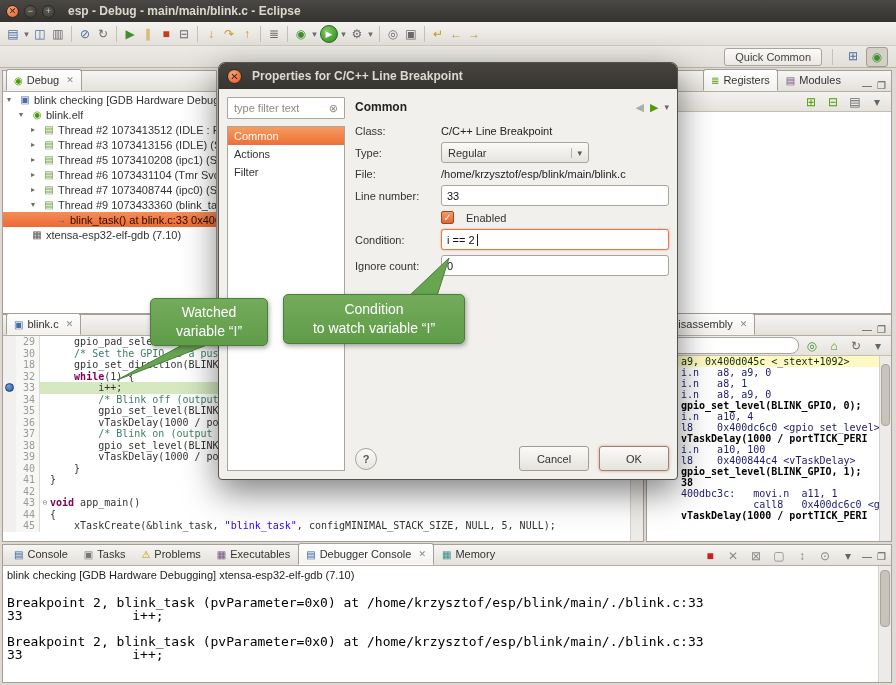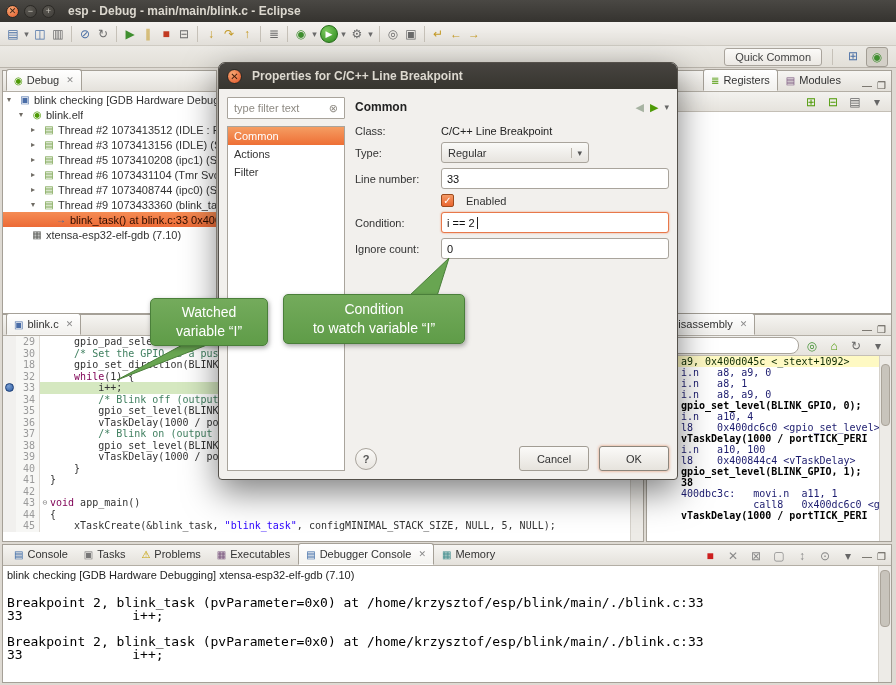--- a/index.html
+++ b/index.html
@@ -58,21 +58,21 @@
                 font-family:"DejaVu Sans Mono",monospace;font-size:10px;line-height:11.5px}
   .eline{display:flex;height:11.5px;align-items:center}
   .eline.hl .ecode,.eline.hl .efold{background:#d5e8c0}
   .eruler{width:13px;background:#f1f0ee;height:100%;flex:0 0 auto;display:flex;align-items:center;justify-content:center}
   .bp{width:9px;height:9px;border-radius:50%;background:radial-gradient(circle at 35% 30%,#7aa0d4,#2c5aa0);
       border:1px solid #1c3f78;box-sizing:border-box}
   .enum{width:24px;flex:0 0 auto;text-align:right;padding-right:4px;color:#9a9a9a;background:#f7f7f5;
         border-right:1px solid #ddd9d3;height:100%;box-sizing:border-box}
   .efold{width:10px;flex:0 0 auto;color:#8a8a8a;font-size:8px;text-align:center;height:100%;line-height:11.5px}
   .ecode{white-space:pre;flex:1;height:100%;line-height:11.5px}
-  .c-com{color:#3f7f5f}.c-kw{color:#7f0055;font-weight:normal}.c-str{color:#2a00ff}
+  .c-com{color:#3f7f5f}.c-kw{color:#7f0055;font-weight:bold}.c-str{color:#2a00ff}
   .escroll{position:absolute;right:0;top:21px;bottom:0;width:12px;background:#edebe7;border-left:1px solid #d5d1ca}
   .thumb{position:absolute;left:1px;right:1px;border-radius:4px;background:#c8c4bc;border:1px solid #aaa49a}
   
   #registers-panel{left:672px;top:2px;width:220px;height:244px}
   #registers-toolbar{height:20px;background:linear-gradient(#f3f2ef,#e6e3dd);border-bottom:1px solid #c4bfb6;
                      display:flex;align-items:center;justify-content:flex-end;gap:4px;padding:0 5px;box-sizing:border-box}
   #registers-content{position:absolute;left:0;right:0;top:41px;bottom:0;background:#fff}
   
   #disasm-panel{left:646px;top:246px;width:246px;height:228px}
   #disasm-toolbar{height:20px;background:linear-gradient(#f3f2ef,#e6e3dd);border-bottom:1px solid #c4bfb6;
@@ -542,20 +542,24 @@
         <span class="fvalue">C/C++ Line Breakpoint</span>
       </div>
       <div class="frow">
         <span class="flabel">Type:</span>
         <span class="dropdown">
           <span>Regular</span>
           <span class="dd-arrow">▾</span>
         </span>
       </div>
       <div class="frow">
+        <span class="flabel">File:</span>
+        <span class="fvalue">/home/krzysztof/esp/blink/main/blink.c</span>
+      </div>
+      <div class="frow">
         <span class="flabel">Line number:</span>
         <span class="finput">33</span>
       </div>
       <div class="frow">
         <span class="flabel"></span>
         <span style="display:flex;align-items:center">
           <span class="checkbox">✓</span>
           <span class="fchecklabel">Enabled</span>
         </span>
       </div>

